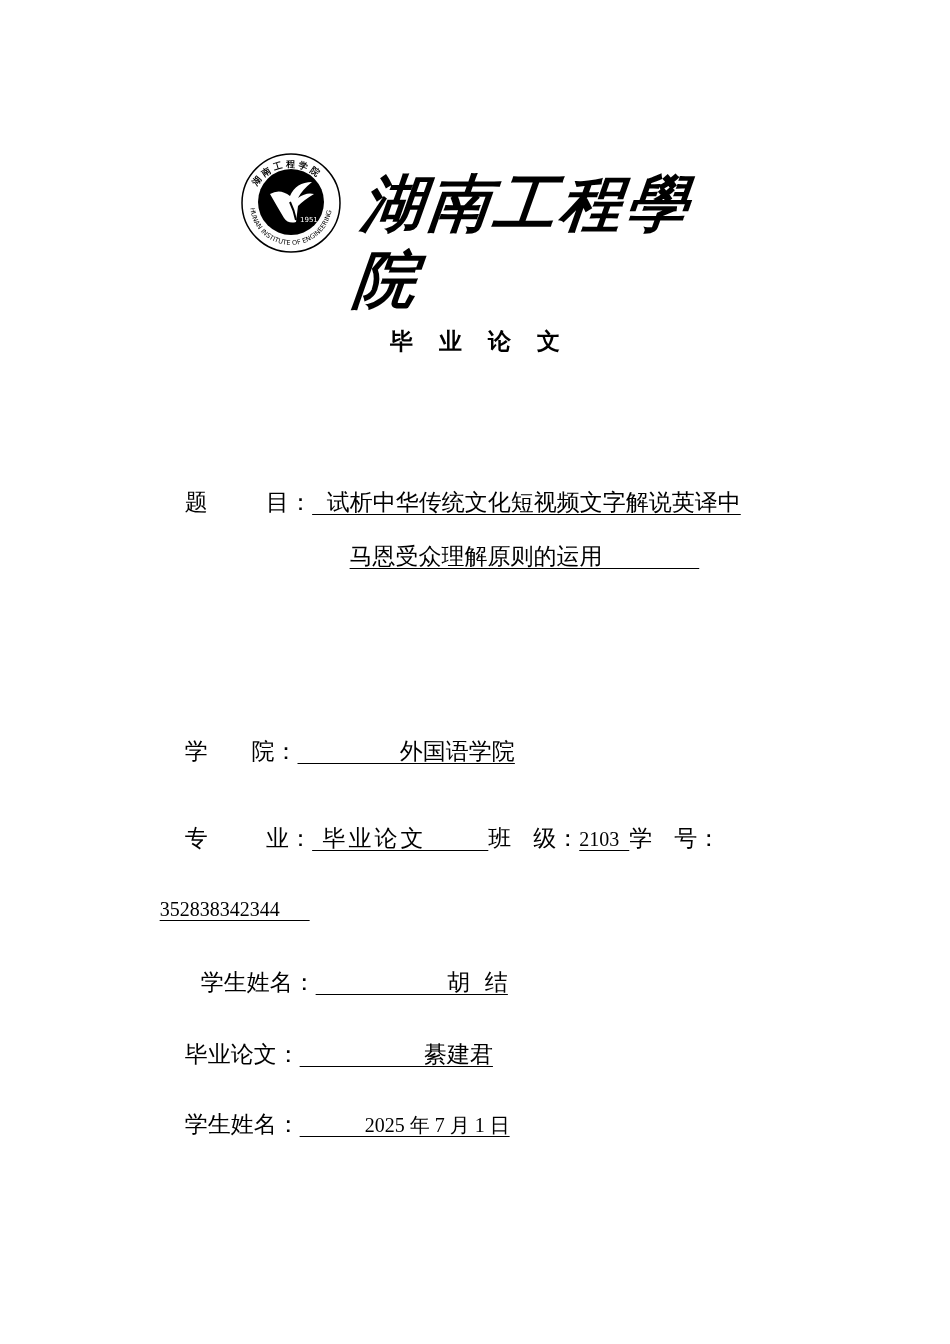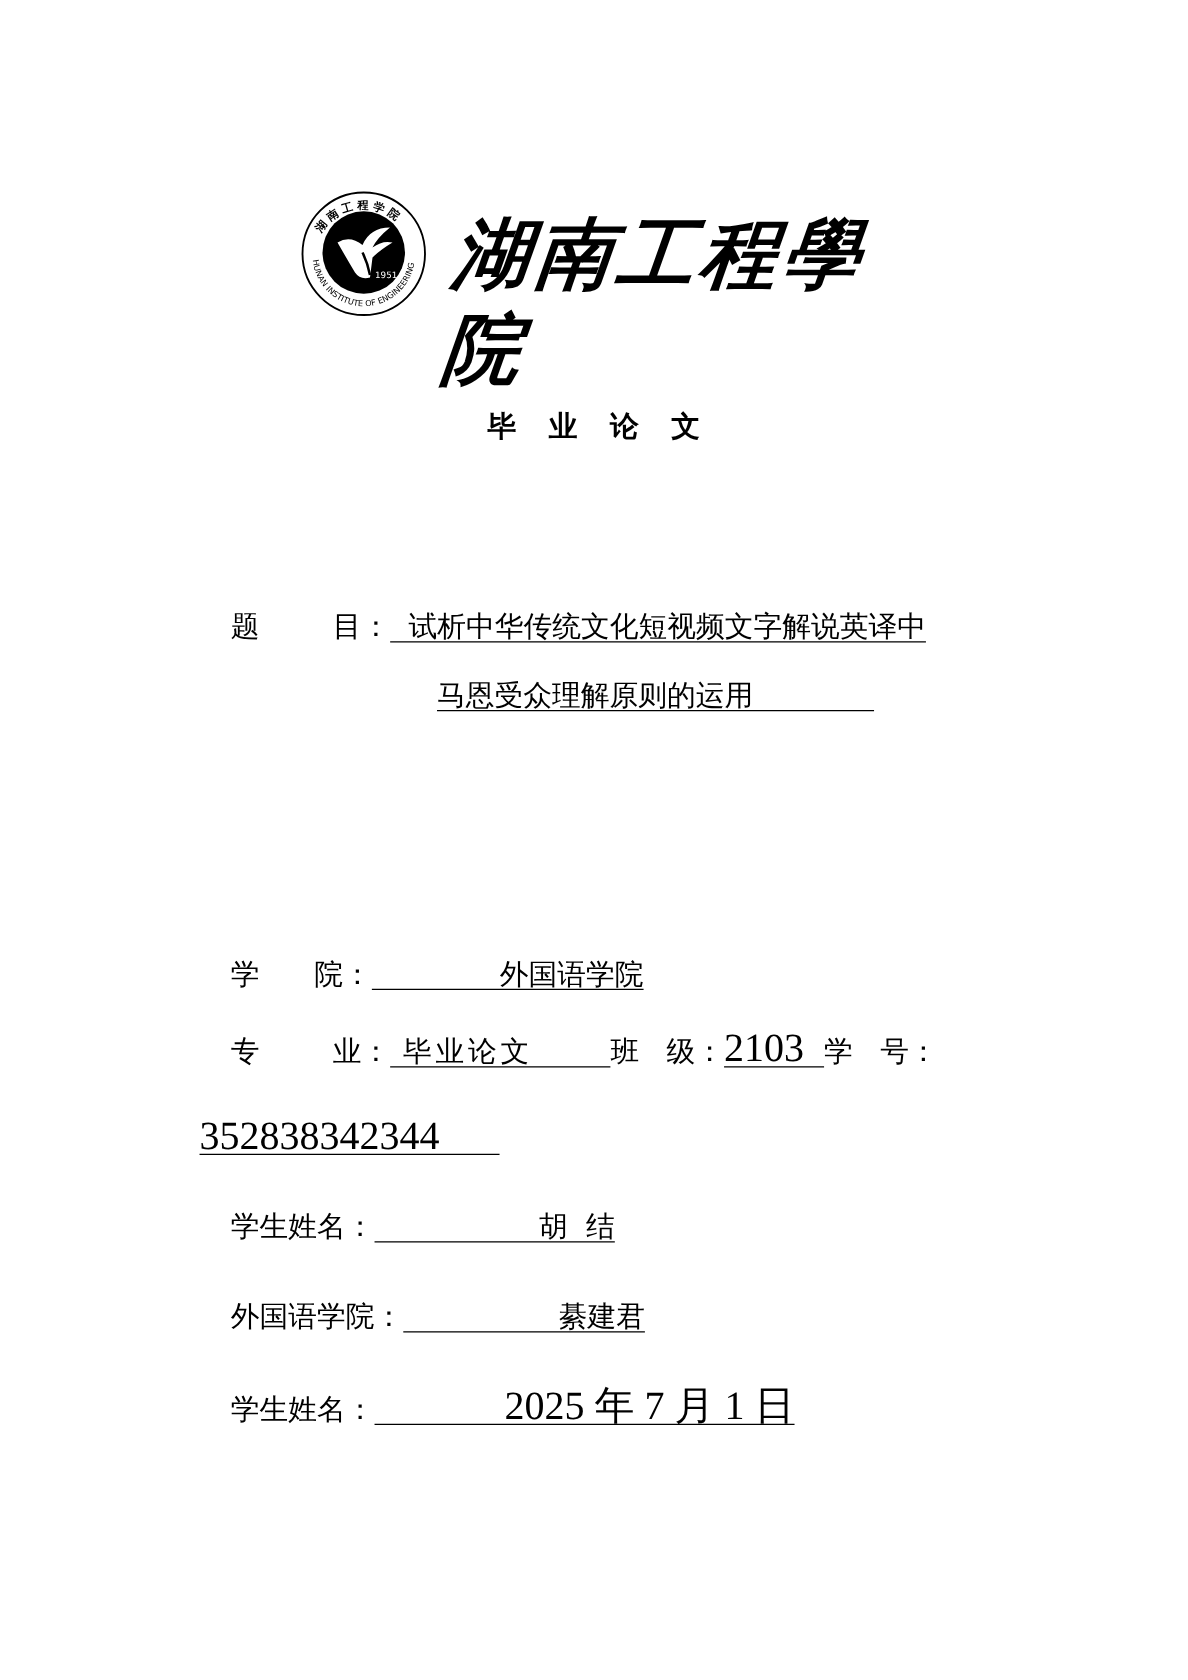--- a/index.html
+++ b/index.html
@@ -8,21 +8,21 @@
   .abs { position: absolute; }
   .logo-wrap { left: 240px; top: 152px; width: 470px; height: 104px; }
   .emblem { position: absolute; left: 0; top: 0; width: 102px; height: 102px; }
   .logo-text { position: absolute; left: 118px; top: 14px; font-family: "DejaVu Serif", "Liberation Serif", serif;
                font-size: 62px; font-weight: bold; letter-spacing: 4px; line-height: 76px; font-style: italic;
                transform: skewX(-6deg); }
   .doc-title { left: 0; top: 326px; width: 950px; text-align: center; font-size: 23px; font-weight: bold;
                letter-spacing: 26px; padding-left: 26px; box-sizing: border-box; }
   .row { font-size: 23px; line-height: 32px; white-space: pre; }
   .u { text-decoration: underline; text-underline-offset: 4px; text-decoration-thickness: 1px; }
-  .serif { font-family: "Liberation Serif", "DejaVu Serif", serif; font-size: 32px; }
+  .serif { font-family: "Liberation Serif", "DejaVu Serif", serif; font-size: 20px; }
   .label { display: inline-block; }
 </style>
 </head>
 <body>
 
 <div class="abs logo-wrap">
   <svg class="emblem" viewBox="0 0 102 102">
     <circle cx="51" cy="51" r="49" fill="#fff" stroke="#000" stroke-width="1.5"></circle>
     <circle cx="51" cy="50" r="33" fill="#000"></circle>
     <path d="M30 42 Q40 36 50 44 Q56 30 72 30 Q62 38 58 46 Q66 40 74 42 Q64 48 58 54 L56 70 Q48 72 44 66 Q38 56 30 42 Z" fill="#fff"></path>
@@ -42,35 +42,35 @@
 
 <div class="abs doc-title">毕业论文</div>
 
 <div class="abs row" style="left:170px; top:454px;">
   <span class="label">题        目：</span><span class="u">  试析中华传统文化短视频文字解说英译中</span>
 </div>
 <div class="abs row" style="left:322px; top:510px;font-family:Liberation Mono, monospace;">
   <span class="u">马恩受众理解原则的运用       </span>
 </div>
 
-<div class="abs row" style="left:170px; top:732px;">
+<div class="abs row" style="left:170px; top:703px;">
   <span class="label">学      院：</span><span class="u">              外国语学院</span>
 </div>
 
 <div class="abs row" style="left:170px; top:790px;">
   <span class="label">专        业：</span><span class="u" style="letter-spacing:3px;"> 毕业论文      </span><span>班   级：</span><span class="u serif">2103  </span><span>学   号：</span>
 </div>
 
 <div class="abs row" style="left:145px; top:860px;">
   <span class="u serif">352838342344      </span>
 </div>
 
-<div class="abs row" style="left:170px; top:934px;">
+<div class="abs row" style="left:186px; top:934px;">
   <span class="label">学生姓名：</span><span class="u">                  胡  结</span>
 </div>
 
 <div class="abs row" style="left:170px; top:1006px;">
-  <span class="label">外国语学院：</span><span class="u">                 綦建君</span>
+  <span class="label">毕业论文：</span><span class="u">                 綦建君</span>
 </div>
 
 <div class="abs row" style="left:170px; top:1076px;">
   <span class="label">学生姓名：</span><span class="u serif">             2025 年 7 月 1 日</span>
 </div>
 
 </body></html>

